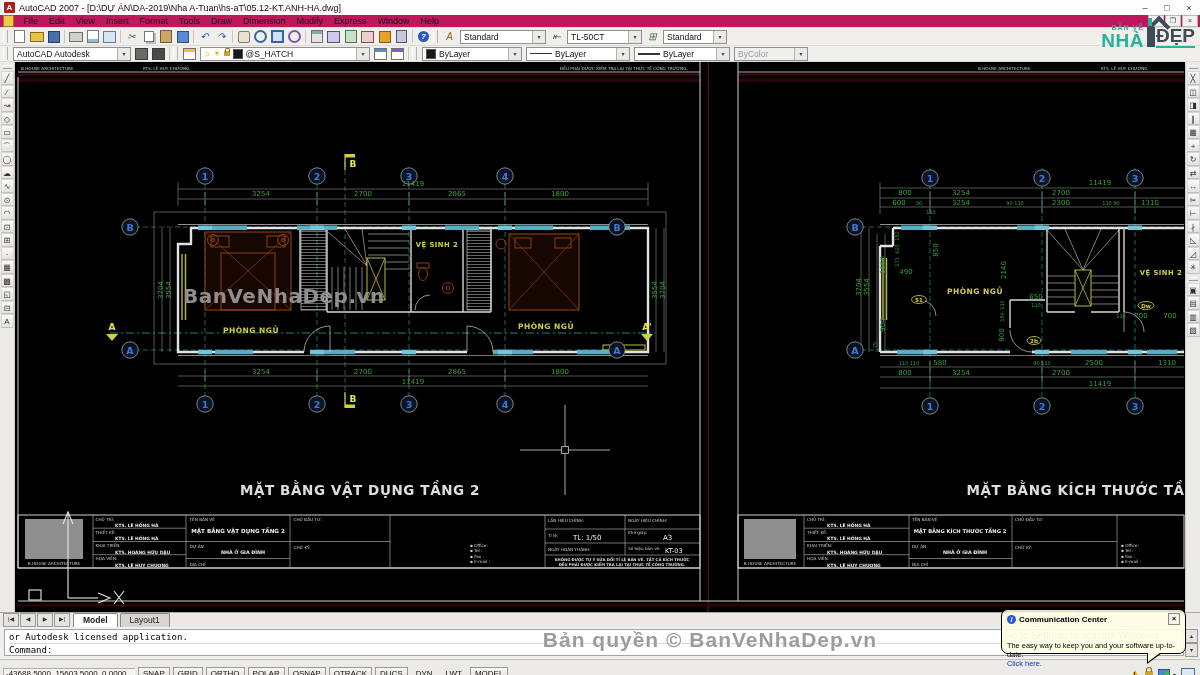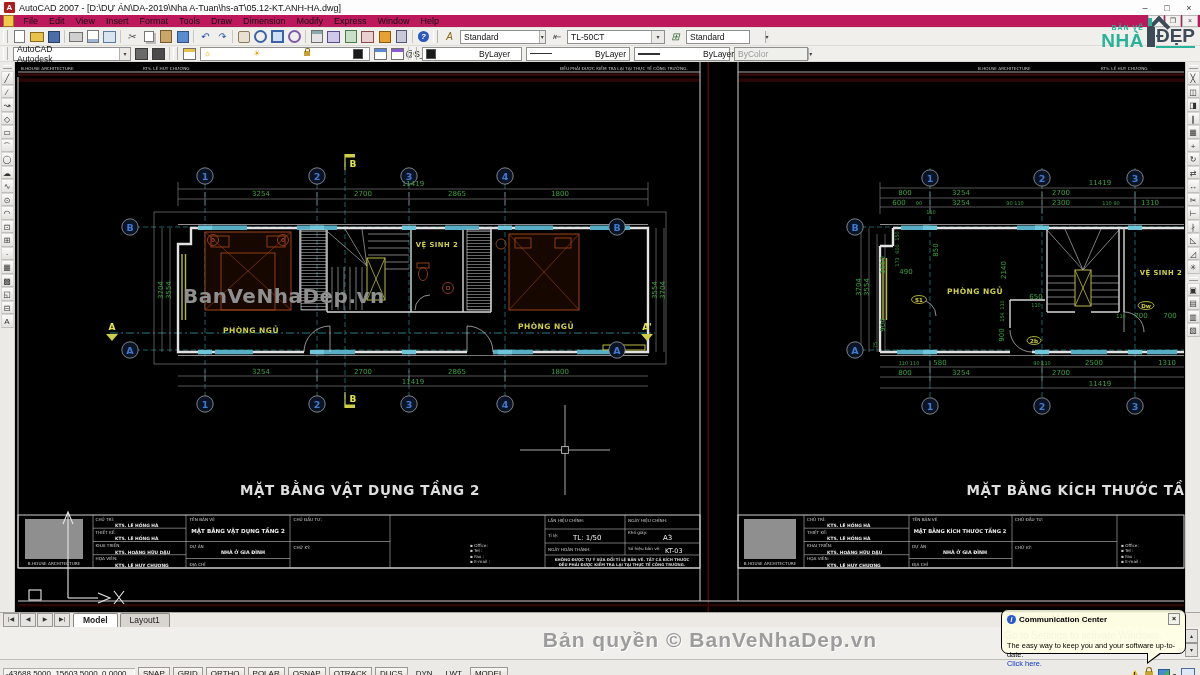--- a/index.html
+++ b/index.html
@@ -44,21 +44,21 @@
   .ic-dc{width:11px;height:10px;background:#d0c8e8;border:1px solid #5a4a8a;}
   .ic-tp{width:10px;height:11px;background:#c8e0c8;border:1px solid #4a7a4a;}
   .ic-ss{width:11px;height:10px;background:#e8d0d0;border:1px solid #8a4a4a;}
   .ic-mk{width:10px;height:10px;background:#e8a030;border:1px solid #8a5a10;}
   .ic-calc{width:9px;height:11px;background:#c8c8d8;border:1px solid #55557a;}
   .ic-help{width:11px;height:11px;border-radius:50%;background:#2a56c0;color:#fff;font-size:8px;
            font-weight:bold;text-align:center;line-height:11px;}
   .ic-ws{width:11px;height:10px;background:#6a6a6a;border:1px solid #3a3a3a;}
   .ic-layers{width:11px;height:10px;background:#fff;border:1px solid #707070;box-shadow:inset 0 3px 0 #e8c34a;}
   .combo{height:14px;background:#fff;border:1px solid #8f8f8f;display:flex;align-items:center;
-         font-size:8.5px;color:#111;padding-left:3px;box-sizing:border-box;flex:none;margin:0 2px;gap:40px;}
+         font-size:8.5px;color:#111;padding-left:3px;box-sizing:border-box;flex:none;margin:0 2px;}
   .combo .arr{margin-left:auto;width:12px;align-self:stretch;background:#eceae6;border-left:1px solid #b0b0b0;
               display:flex;align-items:center;justify-content:center;font-size:6px;color:#444;}
   .combo.disabled{background:#efefec;color:#9a9a9a;}
   .chip{width:8px;height:8px;background:#1a1a1a;border:1px solid #555;margin-right:3px;flex:none;}
   .ltline{width:22px;height:0;border-top:1px solid #333;margin-right:3px;flex:none;}
   .lstate{font-size:8px;margin-right:2px;line-height:1;flex:none;}
   .locki{width:6px;height:5px;background:#c8a22a;position:relative;margin:0 3px 0 1px;flex:none;}
   .locki:before{content:"";position:absolute;top:-3px;left:1px;width:3px;height:3px;border:1px solid #8a6a10;border-bottom:none;border-radius:2px 2px 0 0;}
   
   .brand{position:absolute;top:15px;right:5px;width:92px;height:44px;z-index:5;display:flex;
@@ -270,21 +270,21 @@
     <div class="tbtn">
         <i class="ic-glyph" style="color:#8a6a1a">A</i>
       </div>
     <div class="combo" style="width:86px">
       <span>Standard</span>
       <span class="arr">▾</span>
     </div>
     <div class="tbtn">
         <i class="ic-glyph" style="color:#555">⇤</i>
       </div>
-    <div class="combo" style="width:98px">
+    <div class="combo" style="width:75px">
       <span>TL-50CT</span>
       <span class="arr">▾</span>
     </div>
     <div class="tbtn">
         <i class="ic-glyph" style="color:#3a6a3a">⊞</i>
       </div>
     <div class="combo" style="width:64px">
       <span>Standard</span>
       <span class="arr">▾</span>
     </div>
@@ -862,20 +862,24 @@
   <div class="tabrow">
     <div class="tnav">|◀</div>
     <div class="tnav">◀</div>
     <div class="tnav">▶</div>
     <div class="tnav">▶|</div>
     <div class="tab active">Model</div>
     <div class="tab">Layout1</div>
   </div>
 
   <div class="cmd">
+    <div class="cmdbox">
+      <div>or Autodesk licensed application.</div>
+      <div class="cmdline2">Command:</div>
+    </div>
     <div class="cmdwm">Bản quyền © BanVeNhaDep.vn</div>
     <div class="cscroll">
       <div class="csb">▴</div>
       <div class="csb">▾</div>
     </div>
   </div>
 
   <div class="statusbar">
     <div class="coords">-43688.5000, 15603.5000, 0.0000</div>
     <div class="tg">SNAP</div>

